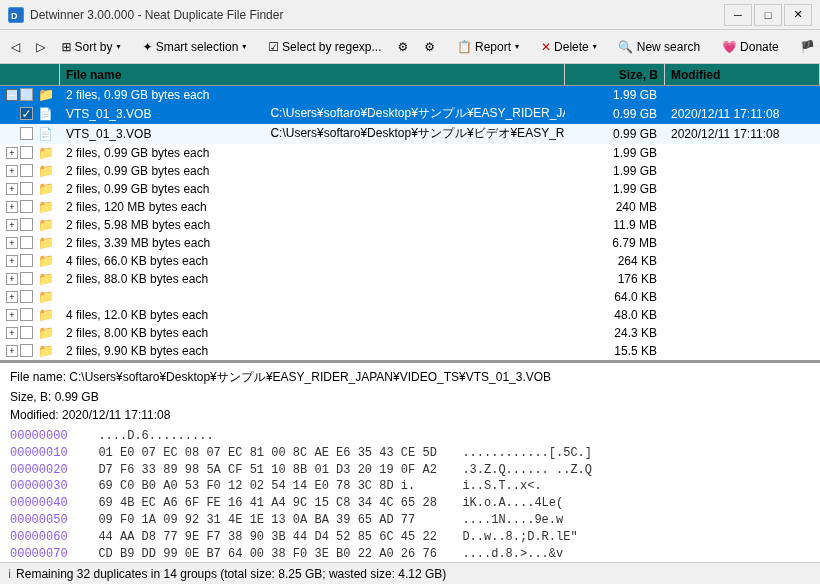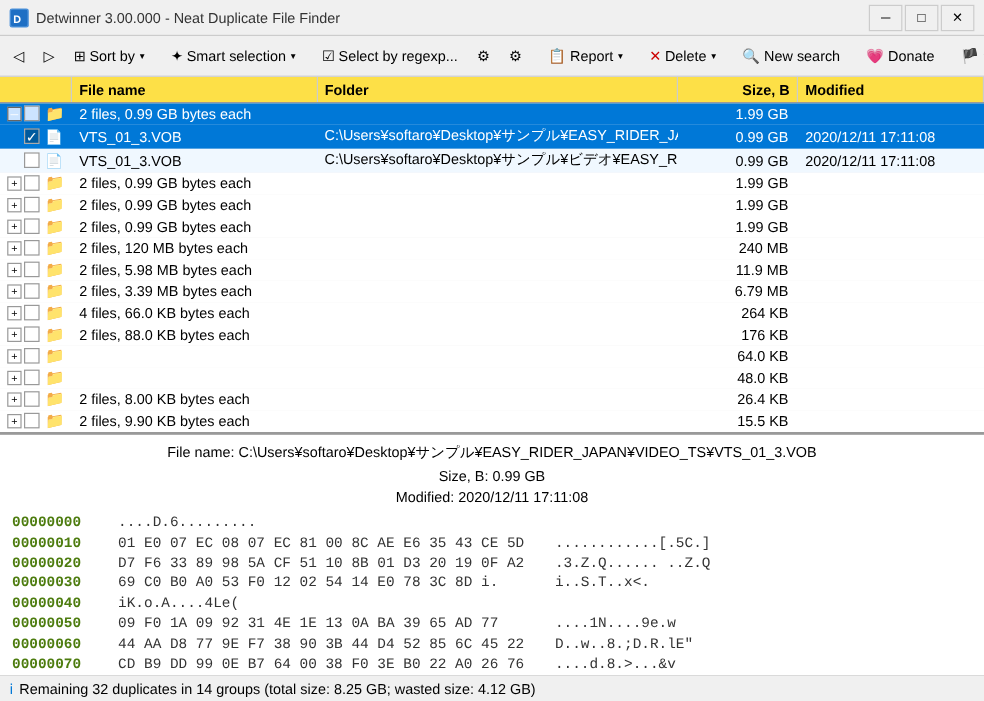--- a/index.html
+++ b/index.html
@@ -98,21 +98,21 @@
     .file-list-area {
       flex: 1;
       display: flex;
       flex-direction: column;
       overflow: hidden;
       border-bottom: 2px solid #999;
     }
     
     .table-header {
       display: flex;
-      background: #fde047;
+      background: #0f766e;
       border-bottom: 1px solid #999;
       min-height: 22px;
     }
     .col-expand { width: 60px; min-width: 60px; }
     .col-filename { flex: 1; min-width: 200px; }
     .col-folder { flex: 1.5; min-width: 200px; }
     .col-size { width: 100px; min-width: 80px; text-align: right; }
     .col-modified { width: 155px; min-width: 130px; }
     .th {
       padding: 3px 6px;
@@ -188,28 +188,27 @@
       background: white;
       border-top: 1px solid #999;
       overflow-y: auto;
       padding: 6px 10px;
       font-size: 12px;
       font-family: 'Courier New', monospace;
     }
     .detail-info {
       font-family: 'Segoe UI', sans-serif;
       margin-bottom: 4px;
-      text-align: center;
     }
     .hex-row {
       display: flex;
       gap: 4px;
       line-height: 1.4;
     }
-    .hex-addr { color: #4d7c0f; min-width: 70px; font-weight: bold; }
+    .hex-addr { color: #8b5cf6; min-width: 70px; }
     .hex-bytes { min-width: 360px; color: #333; }
     .hex-ascii { color: #333; }
     
     .status-bar {
       background: #f0f0f0;
       border-top: 1px solid #ccc;
       padding: 2px 8px;
       height: 22px;
       display: flex;
       align-items: center;
@@ -321,21 +320,20 @@
 
 </div>
 
 <div class="main-content">
 
   <div class="file-list-area">
 
     <div class="table-header">
       <div class="col-expand th cell-expand"></div>
       <div class="col-filename th">File name</div>
-      <div class="col-folder th">Folder</div>
       <div class="col-size th" style="justify-content:flex-end;">Size, B</div>
       <div class="col-modified th">Modified</div>
     </div>
 
     <div class="table-body">
 
       <div class="table-row group-header" style="background:#0078d7;color:white;">
         <div class="cell cell-expand col-expand">
           <div class="expand-btn" style="background:#cce4ff;border-color:#666;">─</div>
           <div class="checkbox" style="background:#cce4ff;"></div>
@@ -466,33 +464,34 @@
         <div class="cell cell-folder col-folder"></div>
         <div class="cell cell-size col-size">64.0 KB</div>
         <div class="cell cell-modified col-modified"></div>
       </div>
       <div class="table-row group-header">
         <div class="cell cell-expand col-expand">
           <div class="expand-btn">+</div>
           <div class="checkbox"></div>
           <span style="color:#f0c040;font-size:13px;">📁</span>
         </div>
+        <div class="cell cell-filename col-filename">4 files, 12.0 KB bytes each</div>
         <div class="cell cell-folder col-folder"></div>
         <div class="cell cell-size col-size">48.0 KB</div>
         <div class="cell cell-modified col-modified"></div>
       </div>
       <div class="table-row group-header">
         <div class="cell cell-expand col-expand">
           <div class="expand-btn">+</div>
           <div class="checkbox"></div>
           <span style="color:#f0c040;font-size:13px;">📁</span>
         </div>
         <div class="cell cell-filename col-filename">2 files, 8.00 KB bytes each</div>
         <div class="cell cell-folder col-folder"></div>
-        <div class="cell cell-size col-size">26.4 KB</div>
+        <div class="cell cell-size col-size">24.3 KB</div>
         <div class="cell cell-modified col-modified"></div>
       </div>
       <div class="table-row group-header">
         <div class="cell cell-expand col-expand">
           <div class="expand-btn">+</div>
           <div class="checkbox"></div>
           <span style="color:#f0c040;font-size:13px;">📁</span>
         </div>
         <div class="cell cell-filename col-filename">2 files, 9.90 KB bytes each</div>
         <div class="cell cell-folder col-folder"></div>
@@ -521,20 +520,21 @@
           <span class="hex-bytes">&nbsp;&nbsp;D7 F6 33 89  98 5A CF 51  10 8B 01 D3  20 19 0F A2</span>
           <span class="hex-ascii">&nbsp;&nbsp;.3.Z.Q...... ..Z.Q</span>
         </div>
         <div class="hex-row">
           <span class="hex-addr">00000030</span>
           <span class="hex-bytes">&nbsp;&nbsp;69 C0 B0 A0  53 F0 12 02  54 14 E0 78  3C 8D i.</span>
           <span class="hex-ascii">&nbsp;&nbsp;i..S.T..x&lt;.</span>
         </div>
         <div class="hex-row">
           <span class="hex-addr">00000040</span>
+          <span class="hex-bytes">&nbsp;&nbsp;69 4B EC A6  6F FE 16 41  A4 9C 15 C8  34 4C 65 28</span>
           <span class="hex-ascii">&nbsp;&nbsp;iK.o.A....4Le(</span>
         </div>
         <div class="hex-row">
           <span class="hex-addr">00000050</span>
           <span class="hex-bytes">&nbsp;&nbsp;09 F0 1A 09  92 31 4E 1E  13 0A BA 39  65 AD 77</span>
           <span class="hex-ascii">&nbsp;&nbsp;....1N....9e.w</span>
         </div>
         <div class="hex-row">
           <span class="hex-addr">00000060</span>
           <span class="hex-bytes">&nbsp;&nbsp;44 AA D8 77  9E F7 38 90  3B 44 D4 52  85 6C 45 22</span>

